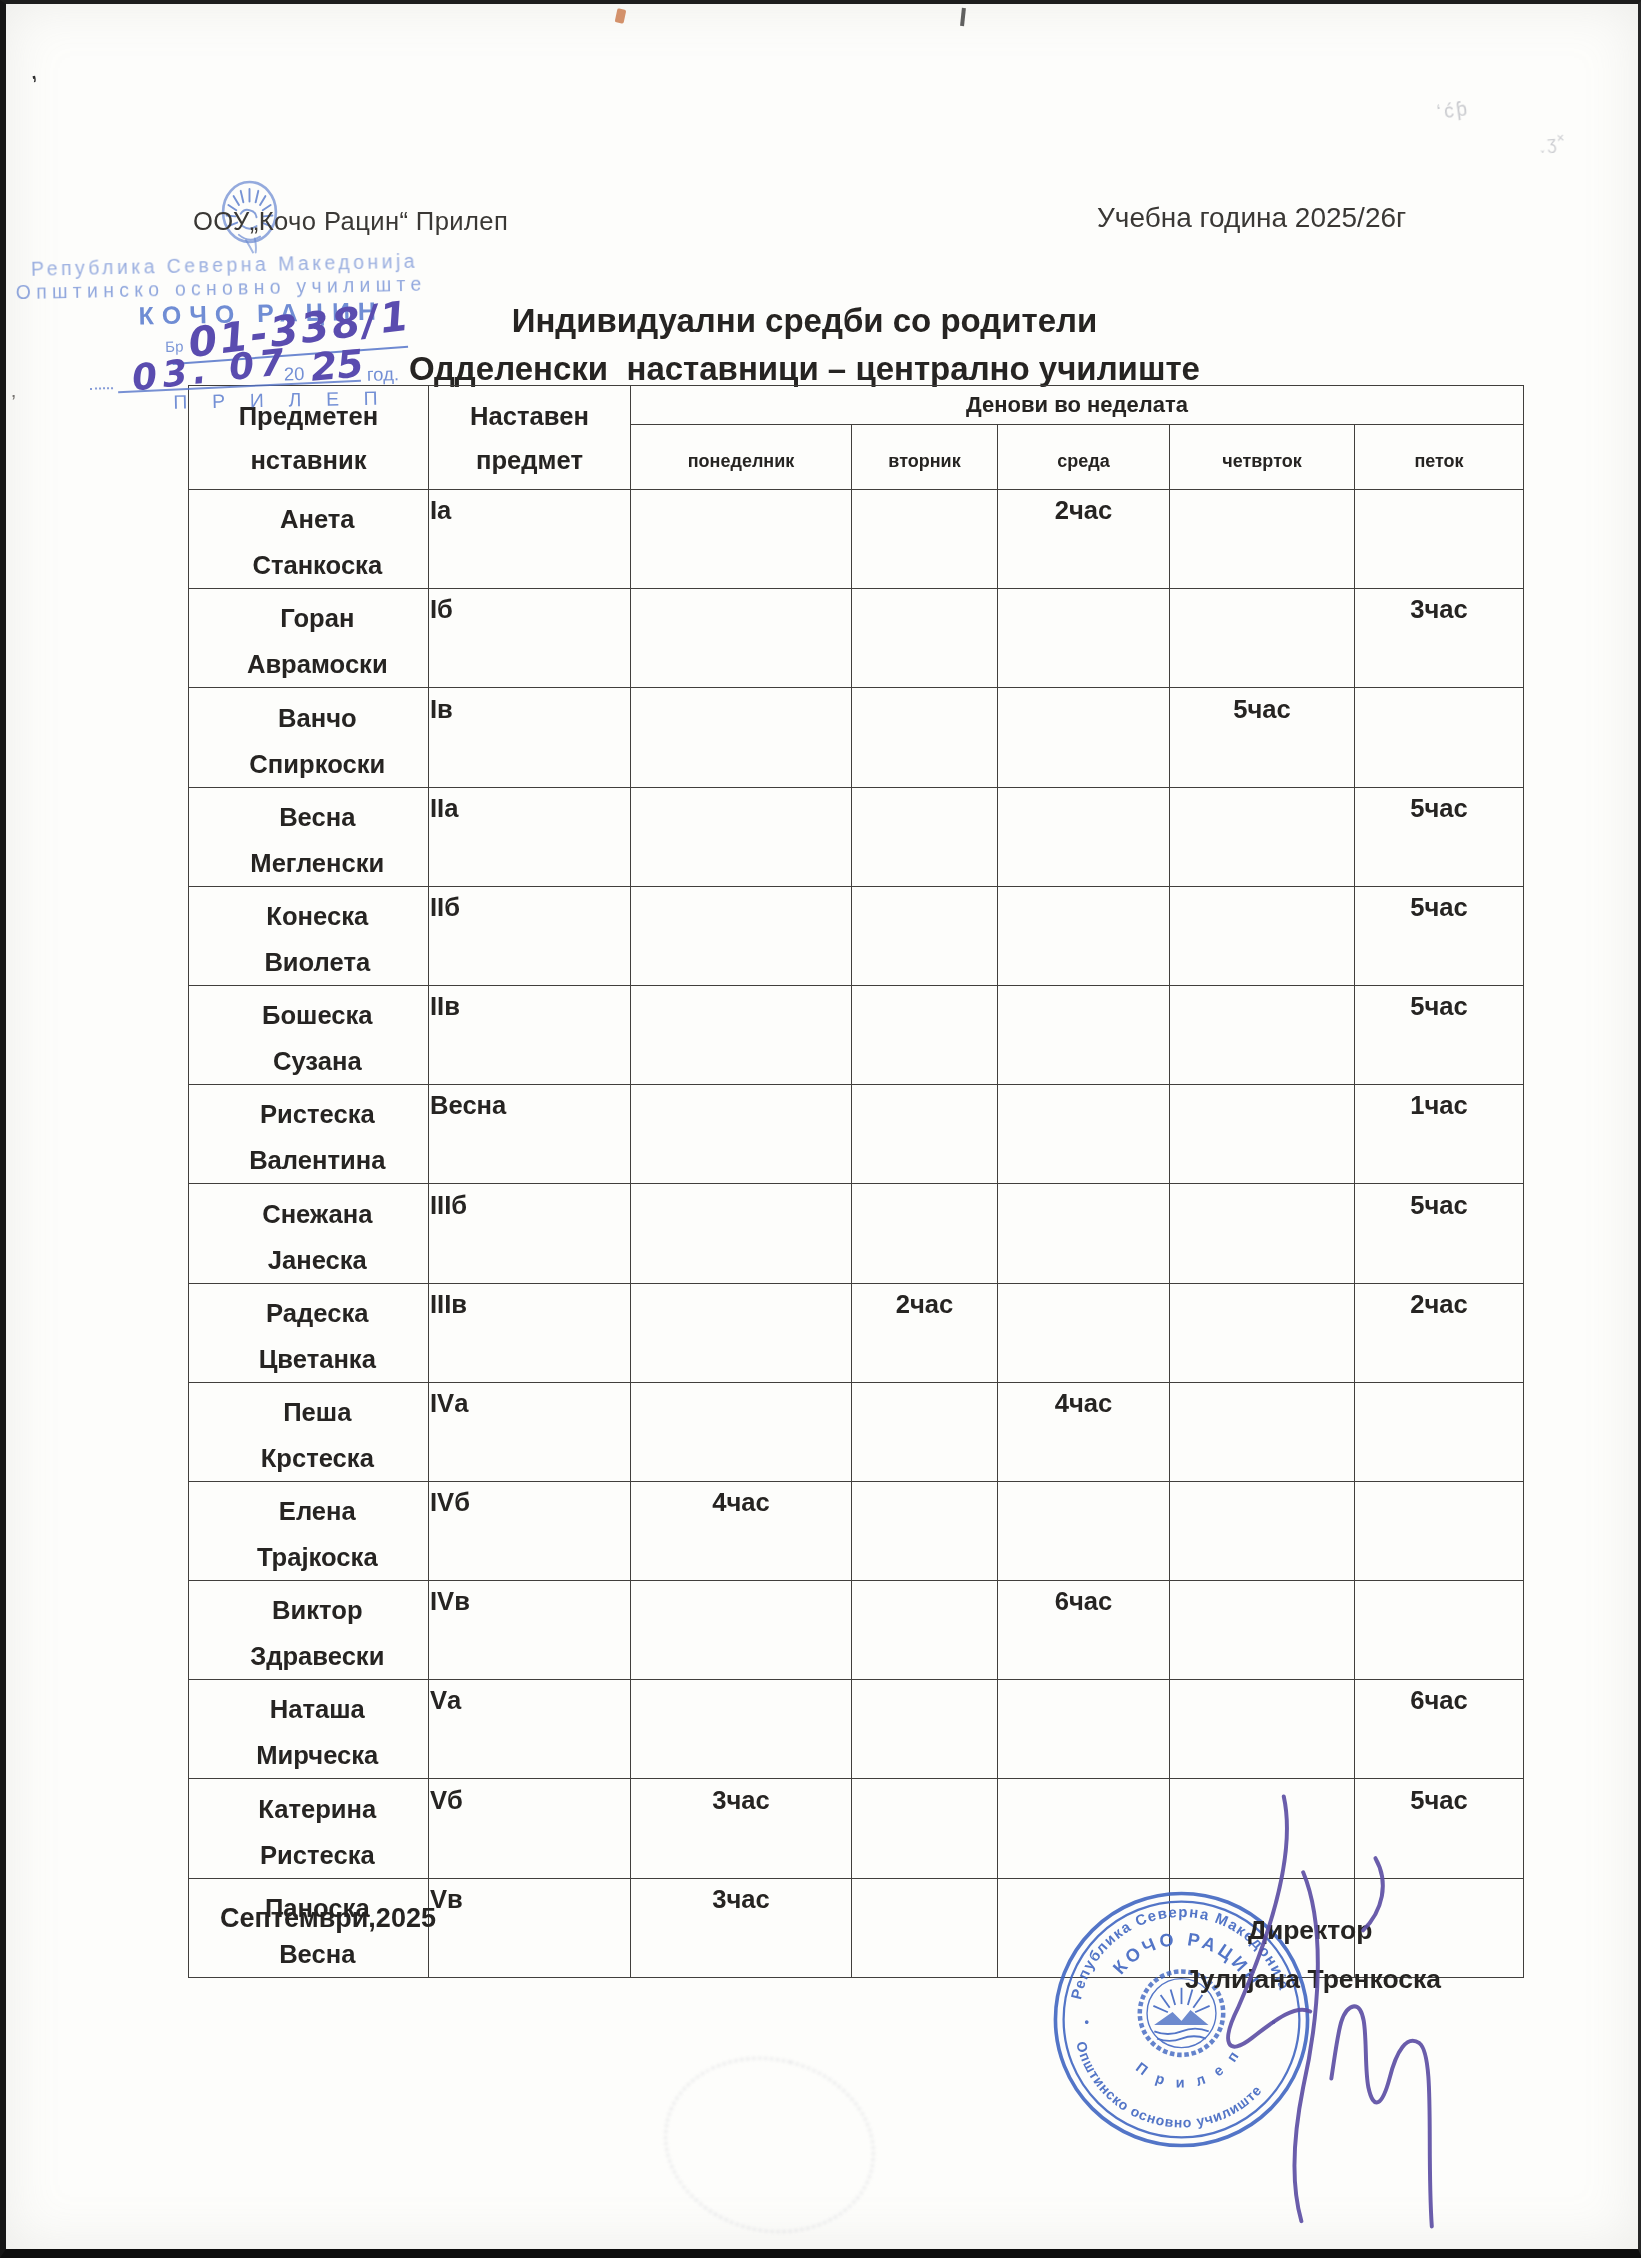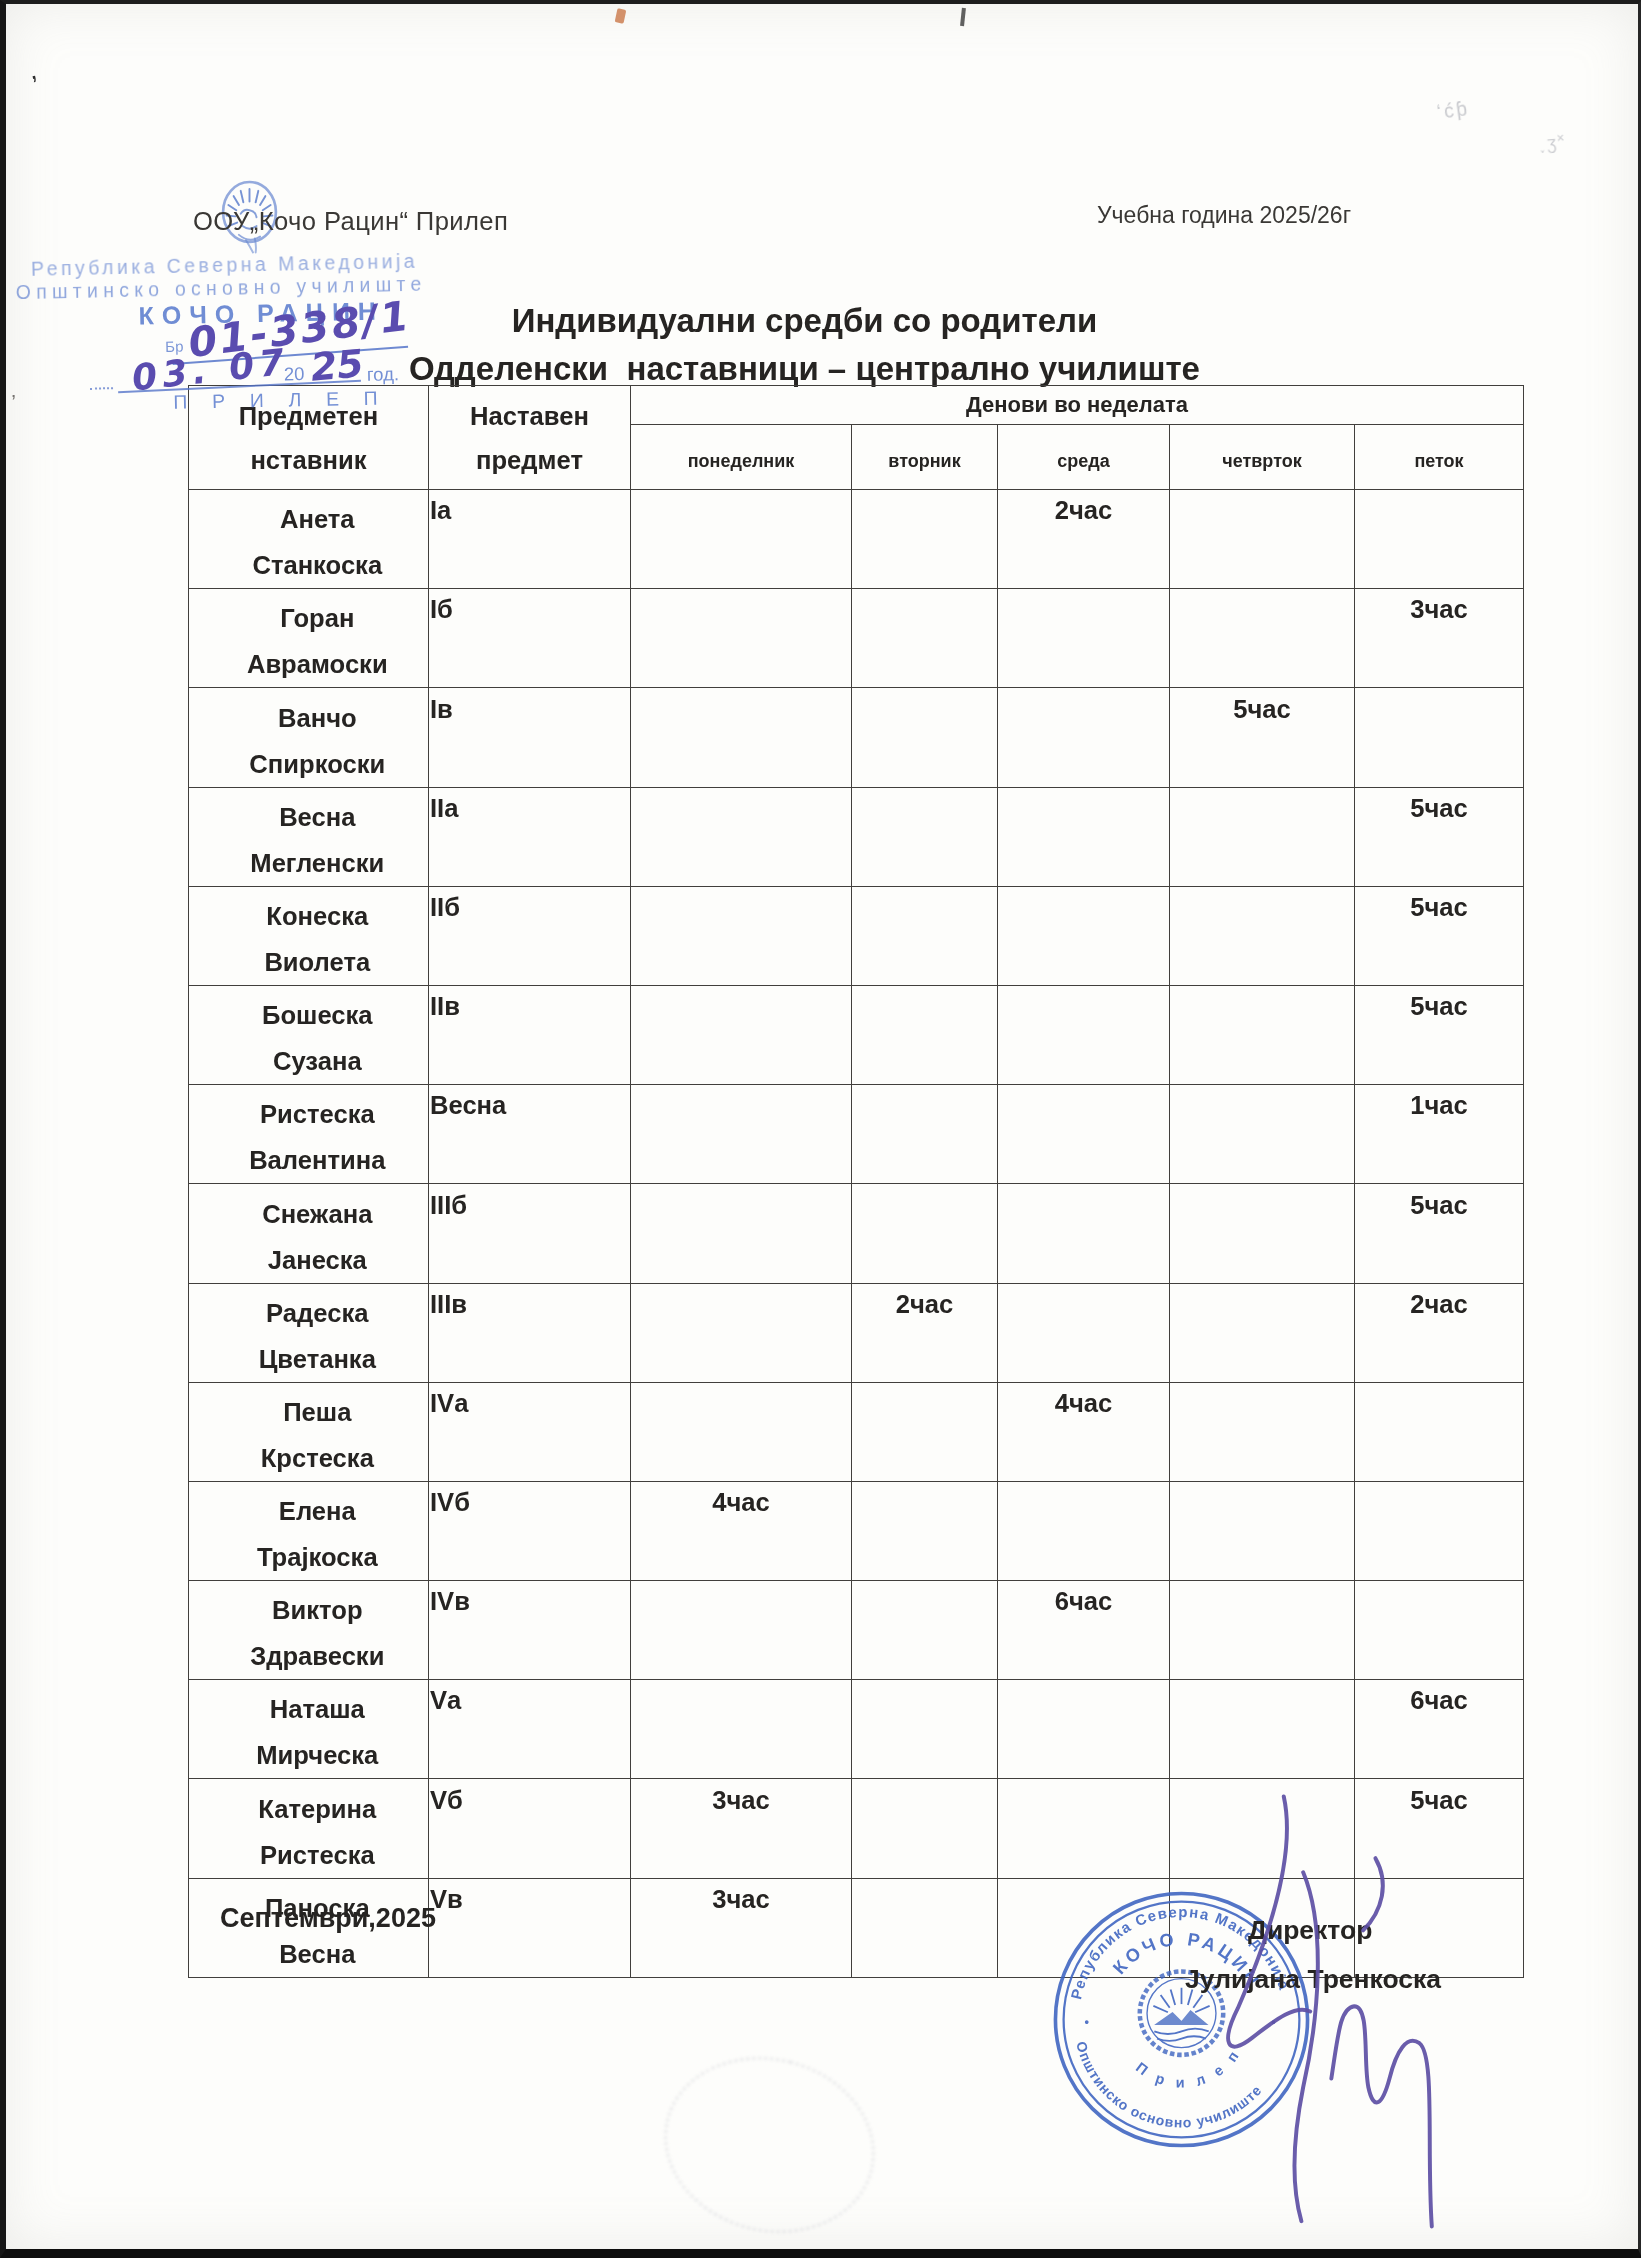--- a/index.html
+++ b/index.html
@@ -10,21 +10,21 @@
   }
   .page{
     position:absolute;inset:0;background:#fdfdfb;box-sizing:border-box;
     border-left:6.2px solid #161616;border-top:4.4px solid #1d1d1d;
     border-right:4.4px solid #262626;border-bottom:9.7px solid #0e0e0e;
     box-shadow:inset 0 0 53px rgba(160,160,155,.18);
   }
   .abs{position:absolute;}
   
   .school-header{left:187px;top:203px;font-size:25.6px;color:#3a3835;letter-spacing:0.4px;z-index:3;}
-  .year-header{left:1091px;top:198px;font-size:23px;color:#3a3835;}
+  .year-header{left:1091px;top:198px;font-size:28px;color:#3a3835;}
   .title1{left:265px;top:298px;width:1067px;text-align:center;font-size:33px;font-weight:700;color:#262422;}
   .title2{left:265px;top:346px;width:1067px;text-align:center;font-size:33px;font-weight:700;color:#262422;white-space:pre;}
   
   .ink{color:#5d7ecf;}
   .stampTL{left:8.8px;top:249px;width:494px;height:168px;transform:rotate(-1.2deg);z-index:2;}
   .stampTL .l1{left:17.6px;top:0px;font-size:19.4px;letter-spacing:3.5px;opacity:.62;filter:blur(0.4px);}
   .stampTL .l2{left:1.8px;top:23px;font-size:19.4px;letter-spacing:5.3px;opacity:.68;filter:blur(0.4px);}
   .stampTL .l3{left:124px;top:46px;font-size:25px;font-weight:600;letter-spacing:8px;opacity:.88;}
   .stampTL .br{left:150px;top:83px;font-size:15px;opacity:.8;}
   .hand{font-family:"DejaVu Sans",sans-serif;font-style:italic;font-weight:600;color:#5a4caf;}

